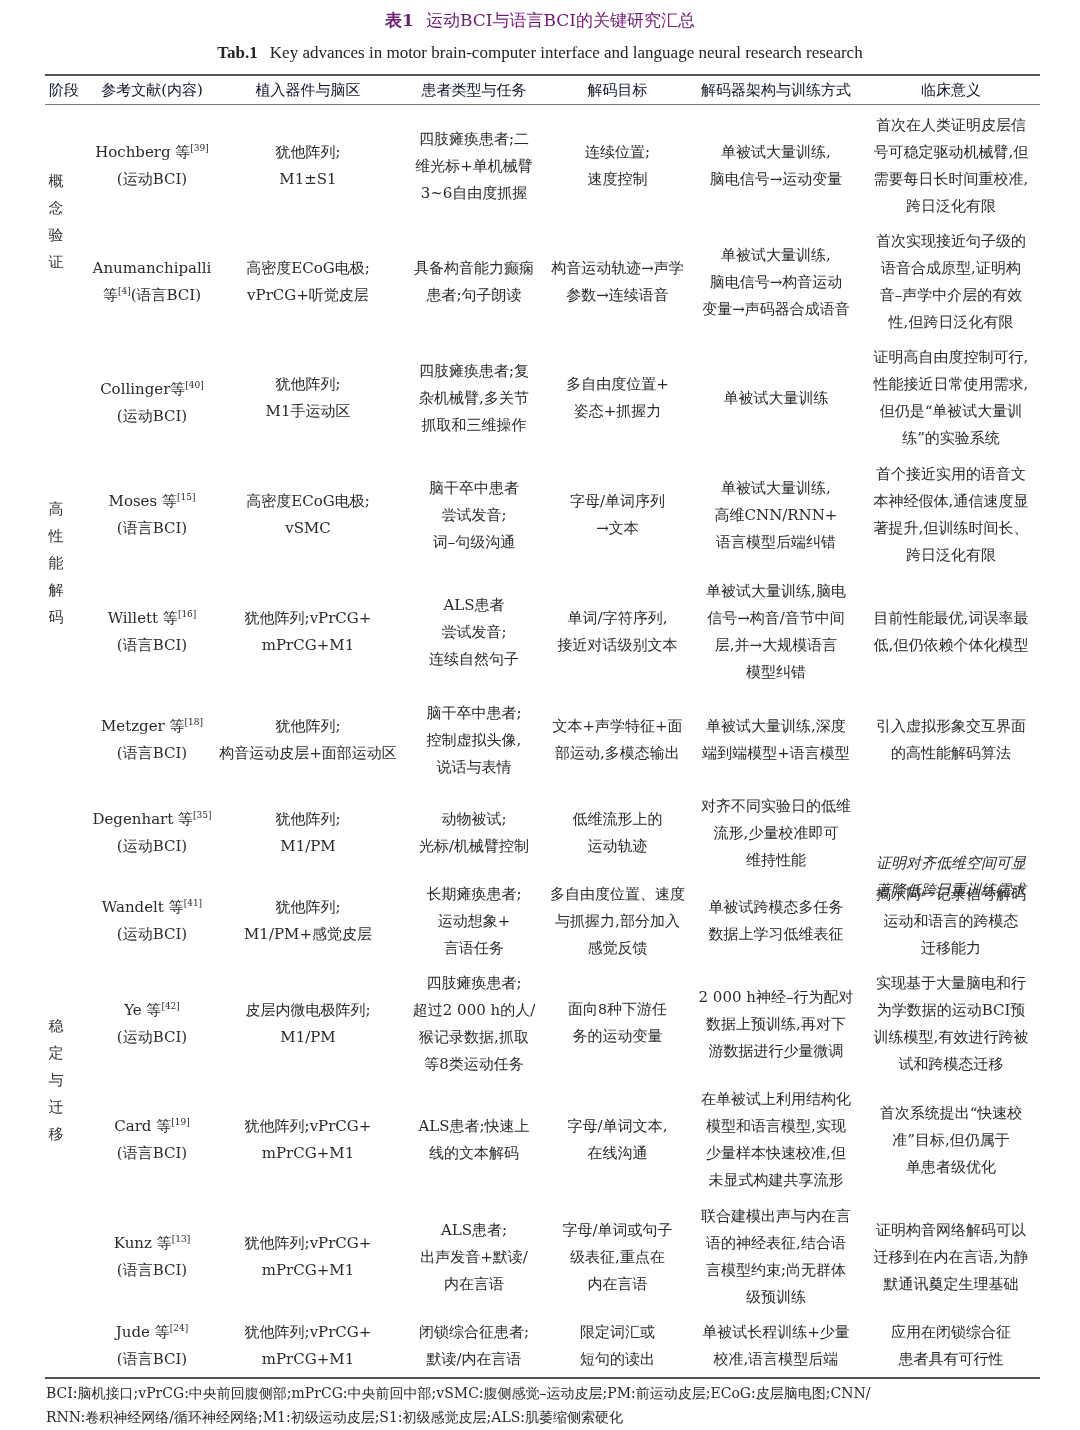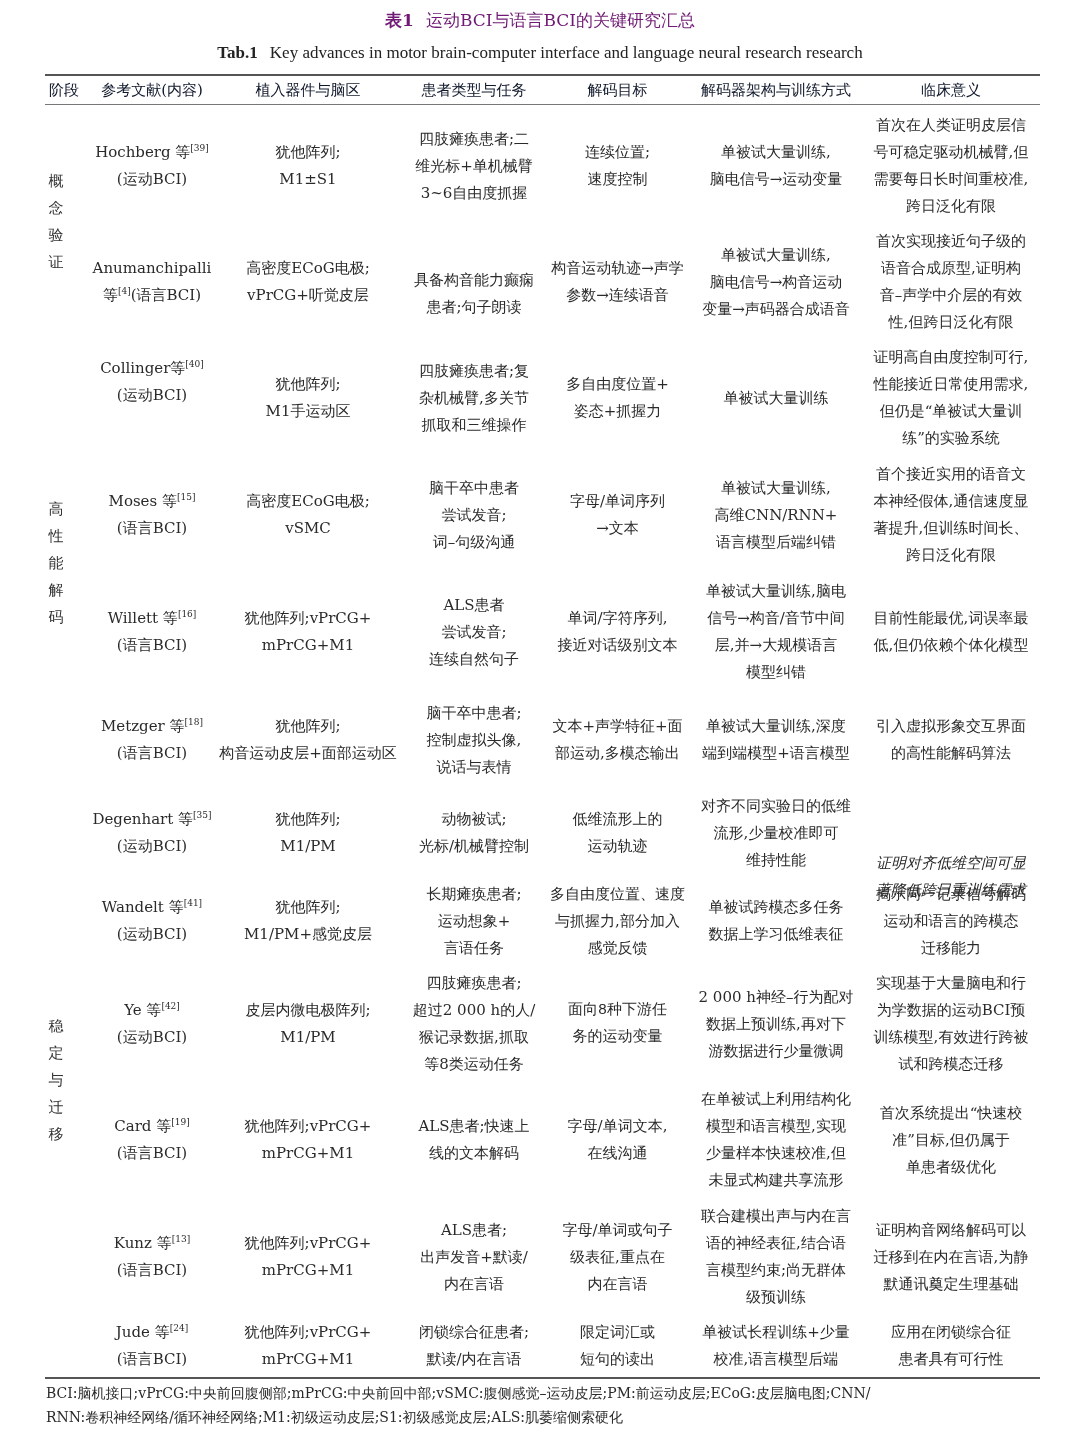--- a/index.html
+++ b/index.html
@@ -123,21 +123,21 @@
 
 <div>
   <div class="cell c-ref" style="top:226px;height:112px;">
       <div class="inner"><span>Anumanchipalli
 等</span><sup>[4]</sup><span>(语言BCI)</span></div>
     </div>
   <div class="cell c-dev" style="top:226px;height:112px;">
       <div class="inner">高密度ECoG电极;
 vPrCG+听觉皮层</div>
     </div>
-  <div class="cell c-pat" style="top:238px;height:112px;">
+  <div class="cell c-pat" style="top:226px;height:112px;">
       <div class="inner">具备构音能力癫痫
 患者;句子朗读</div>
     </div>
   <div class="cell c-goal" style="top:226px;height:112px;">
       <div class="inner">构音运动轨迹→声学
 参数→连续语音</div>
     </div>
   <div class="cell c-dec" style="top:226px;height:112px;">
       <div class="inner">单被试大量训练,
 脑电信号→构音运动
@@ -145,21 +145,21 @@
     </div>
   <div class="cell c-sig" style="top:226px;height:112px;">
       <div class="inner">首次实现接近句子级的
 语音合成原型,证明构
 音–声学中介层的有效
 性,但跨日泛化有限</div>
     </div>
 </div>
 
 <div>
-  <div class="cell c-ref" style="top:326px;height:112px;text-align:center;">
+  <div class="cell c-ref" style="top:347px;height:112px;text-align:center;">
       <div class="inner"><span>Collinger等</span><sup>[40]</sup><br><span>(运动BCI)</span></div>
     </div>
   <div class="cell c-dev" style="top:342px;height:112px;">
       <div class="inner">犹他阵列;
 M1手运动区</div>
     </div>
   <div class="cell c-pat" style="top:342px;height:112px;">
       <div class="inner">四肢瘫痪患者;复
 杂机械臂,多关节
 抓取和三维操作</div>

